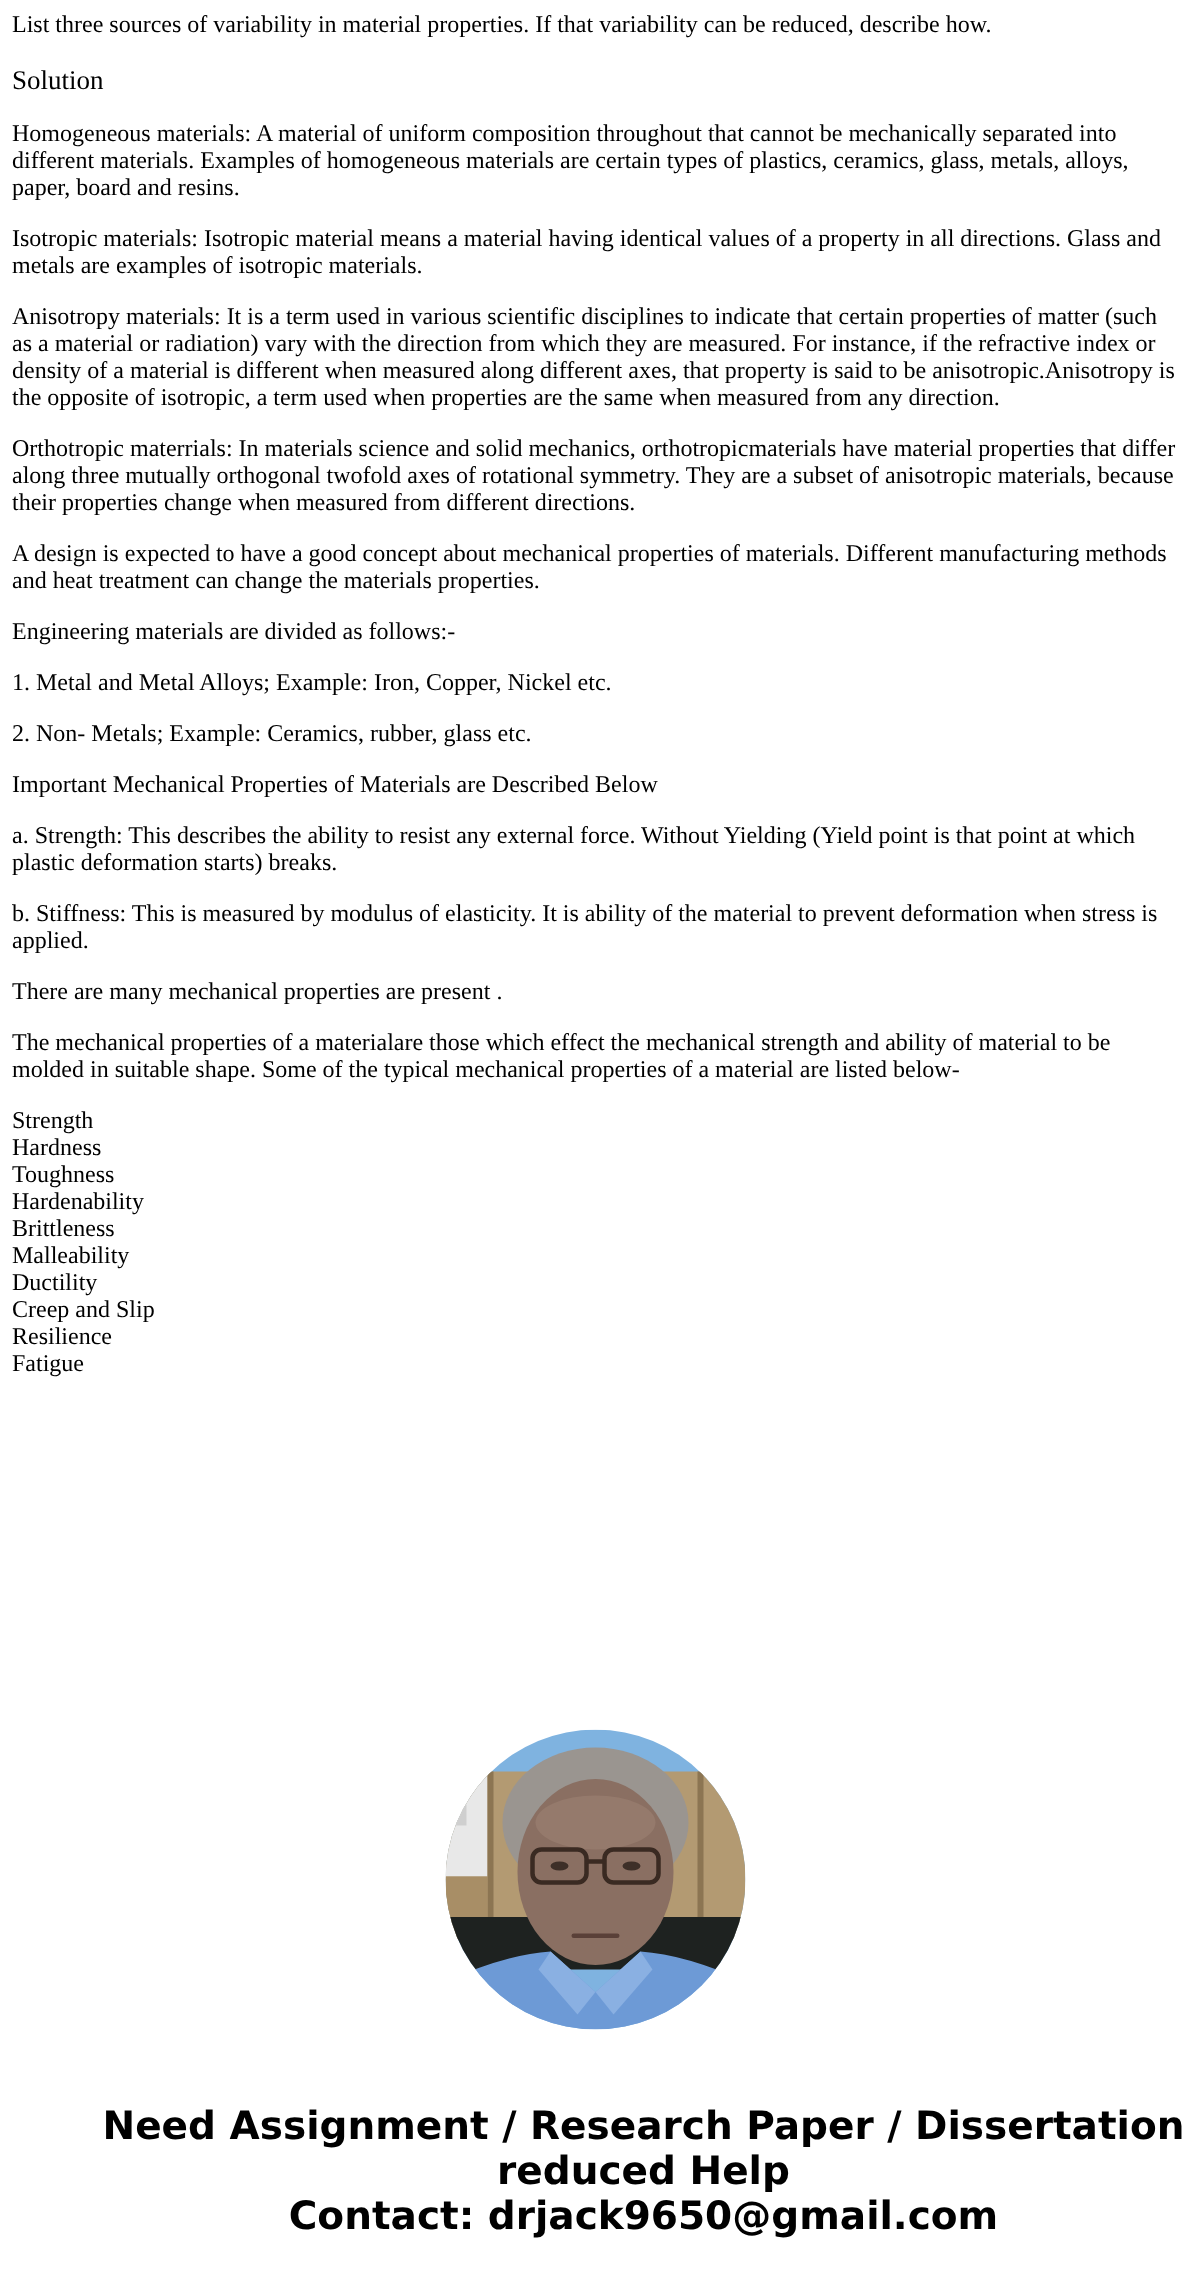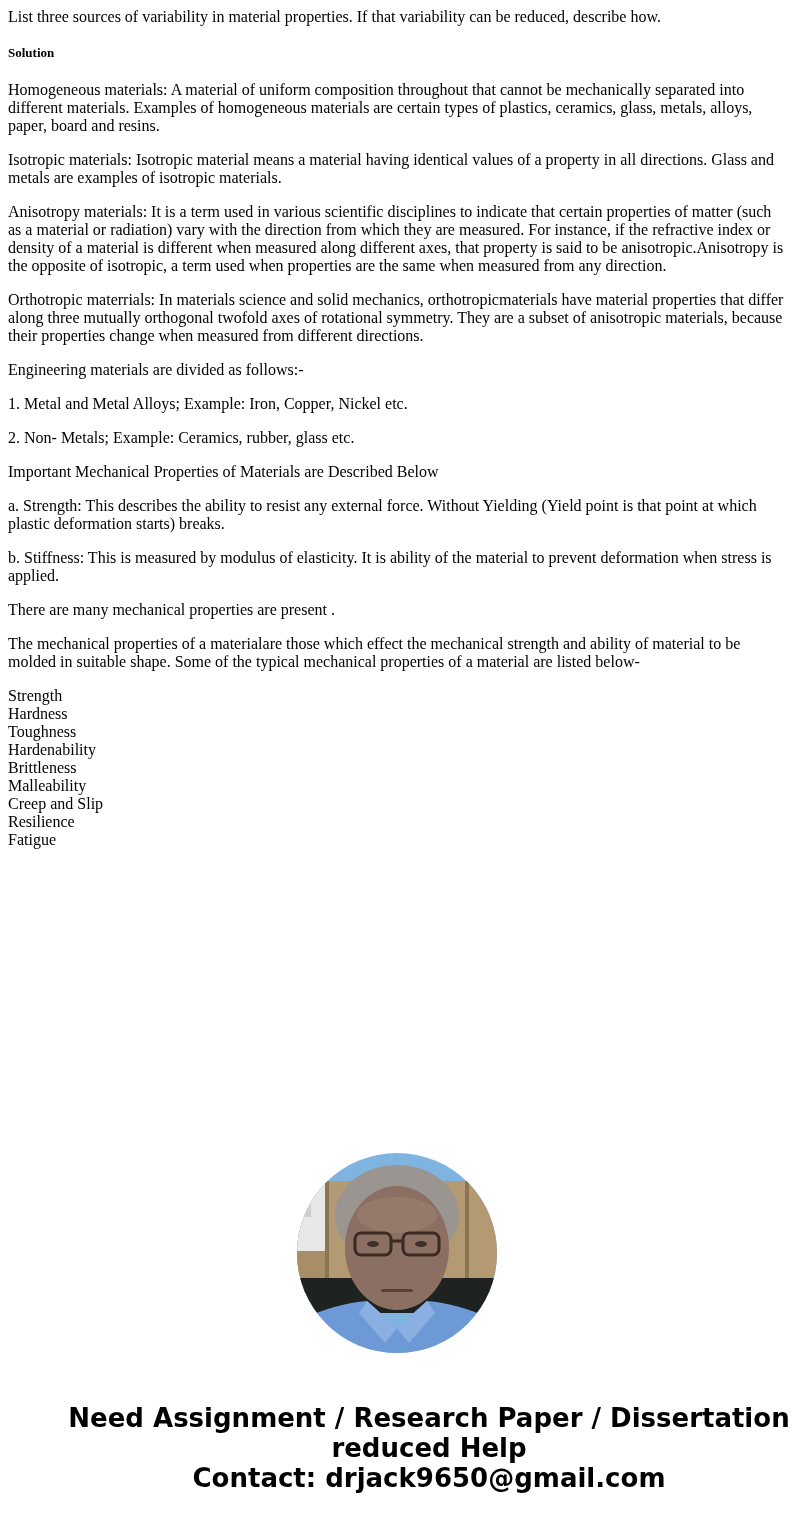--- a/index.html
+++ b/index.html
@@ -20,22 +20,22 @@
     .content {
       position: absolute;
       left: 8px;
       top: 8px;
       width: 778px;
     }
     .question {
       margin: 0 0 16px 0;
     }
     h3.solution-heading {
-      font-size: 13px;
-      font-weight: bold;
+      font-size: 18px;
+      font-weight: normal;
       margin: 0 0 17px 0;
       line-height: 22px;
     }
     p.para {
       margin: 0 0 16px 0;
     }
     .prop-list {
       margin: 0;
       padding: 0;
       list-style: none;
@@ -73,36 +73,38 @@
 <body>
 
 <div class="content">
   <div class="question">List three sources of variability in material properties. If that variability can be reduced, describe how.</div>
   <h3 class="solution-heading">Solution</h3>
 
   <p class="para">Homogeneous materials: A material of uniform composition throughout that cannot be mechanically separated into different materials. Examples of homogeneous materials are certain types of plastics, ceramics, glass, metals, alloys, paper, board and resins.</p>
   <p class="para">Isotropic materials: Isotropic material means a material having identical values of a property in all directions. Glass and metals are examples of isotropic materials.</p>
   <p class="para">Anisotropy materials: It is a term used in various scientific disciplines to indicate that certain properties of matter (such as a material or radiation) vary with the direction from which they are measured. For instance, if the refractive index or density of a material is different when measured along different axes, that property is said to be anisotropic.Anisotropy is the opposite of isotropic, a term used when properties are the same when measured from any direction.</p>
   <p class="para">Orthotropic materrials: In materials science and solid mechanics, orthotropicmaterials have material properties that differ along three mutually orthogonal twofold axes of rotational symmetry. They are a subset of anisotropic materials, because their properties change when measured from different directions.</p>
+  <p class="para">A design is expected to have a good concept about mechanical properties of materials. Different manufacturing methods and heat treatment can change the materials properties.</p>
   <p class="para">Engineering materials are divided as follows:-</p>
   <p class="para">1. Metal and Metal Alloys; Example: Iron, Copper, Nickel etc.</p>
   <p class="para">2. Non- Metals; Example: Ceramics, rubber, glass etc.</p>
   <p class="para">Important Mechanical Properties of Materials are Described Below</p>
   <p class="para">a. Strength: This describes the ability to resist any external force. Without Yielding (Yield point is that point at which plastic deformation starts) breaks.</p>
   <p class="para">b. Stiffness: This is measured by modulus of elasticity. It is ability of the material to prevent deformation when stress is applied.</p>
   <p class="para">There are many mechanical properties are present .</p>
   <p class="para">The mechanical properties of a materialare those which effect the mechanical strength and ability of material to be molded in suitable shape. Some of the typical mechanical properties of a material are listed below-</p>
 
   <ul class="prop-list">
     <li>Strength</li>
     <li>Hardness</li>
     <li>Toughness</li>
     <li>Hardenability</li>
     <li>Brittleness</li>
     <li>Malleability</li>
+    <li>Ductility</li>
     <li>Creep and Slip</li>
     <li>Resilience</li>
     <li>Fatigue</li>
   </ul>
 </div>
 
 <div class="photo-wrap">
   <svg width="200" height="200" viewBox="0 0 200 200">
 
     <rect x="0" y="0" width="200" height="200" fill="#7fb3e0"></rect>

